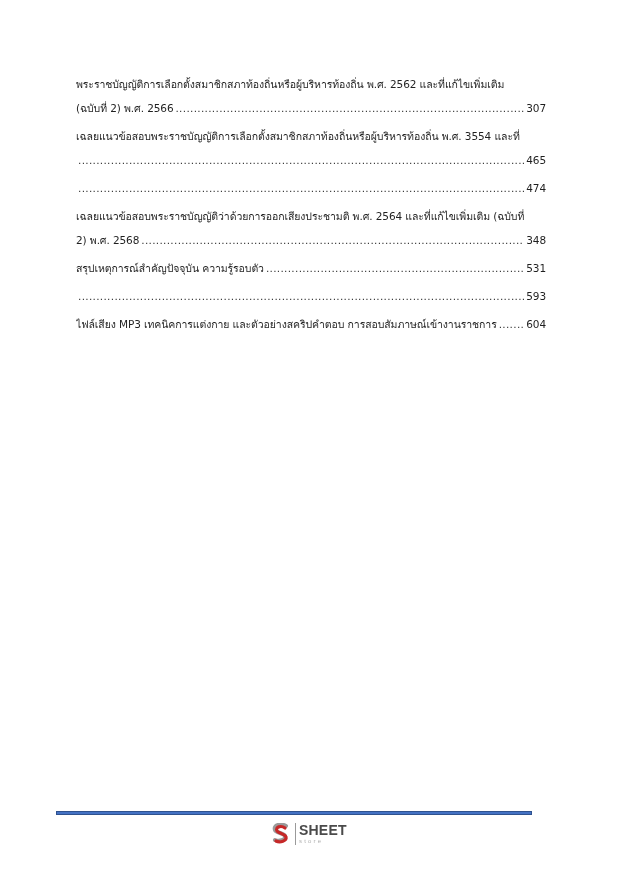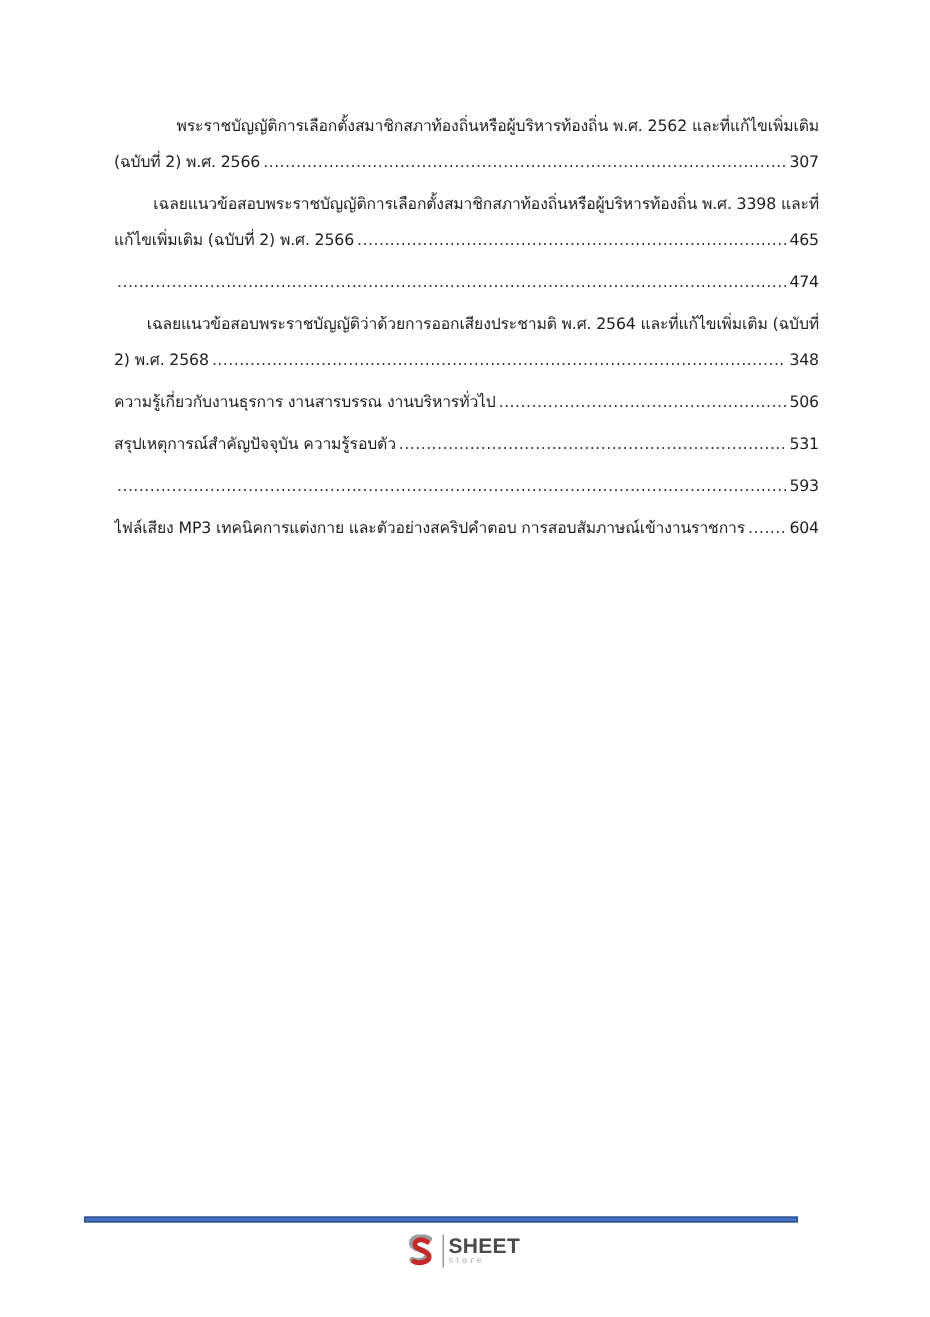--- a/index.html
+++ b/index.html
@@ -24,21 +24,20 @@
     .toc-entry {
       font-size: 10.5px;
       line-height: 24px;
       margin-bottom: 4px;
       letter-spacing: -0.1px;
     }
     .toc-entry .line {
       display: flex;
       white-space: nowrap;
       overflow: hidden;
-      justify-content: flex-end;
     }
     .toc-entry .text {
       flex: 0 0 auto;
     }
     .toc-entry .leader {
       flex: 1 1 auto;
       overflow: hidden;
       white-space: nowrap;
       margin: 0 2px;
       color: #333;
@@ -116,24 +115,23 @@
     <div class="line">
         <span class="text">(ฉบับที่ 2) พ.ศ. 2566</span>
         <span class="leader"></span>
         <span class="page">307</span>
       </div>
   </div>
 
 
   <div class="toc-entry">
     <div class="line">
-        <span class="text">เฉลยแนวข้อสอบพระราชบัญญัติการเลือกตั้งสมาชิกสภาท้องถิ่นหรือผู้บริหารท้องถิ่น พ.ศ. 3398 และที่</span>
+        <span class="text">เฉลยแนวข้อสอบพระราชบัญญัติการเลือกตั้งสมาชิกสภาท้องถิ่นหรือผู้บริหารท้องถิ่น พ.ศ. 3554 และที่</span>
       </div>
     <div class="line">
-        <span class="text">แก้ไขเพิ่มเติม (ฉบับที่ 2) พ.ศ. 2566</span>
         <span class="leader"></span>
         <span class="page">465</span>
       </div>
   </div>
 
   <div class="toc-entry">
     <div class="line">
         <span class="text"></span>
         <span class="leader"></span>
         <span class="page">474</span>
@@ -145,27 +143,20 @@
     <div class="line">
         <span class="text">เฉลยแนวข้อสอบพระราชบัญญัติว่าด้วยการออกเสียงประชามติ พ.ศ. 2564 และที่แก้ไขเพิ่มเติม (ฉบับที่</span>
       </div>
     <div class="line">
         <span class="text">2) พ.ศ. 2568</span>
         <span class="leader"></span>
         <span class="page">348</span>
       </div>
   </div>
 
-  <div class="toc-entry single">
-    <div class="line">
-        <span class="text">ความรู้เกี่ยวกับงานธุรการ งานสารบรรณ งานบริหารทั่วไป</span>
-        <span class="leader"></span>
-        <span class="page">506</span>
-      </div>
-  </div>
 
   <div class="toc-entry single">
     <div class="line">
         <span class="text">สรุปเหตุการณ์สำคัญปัจจุบัน ความรู้รอบตัว</span>
         <span class="leader"></span>
         <span class="page">531</span>
       </div>
   </div>
 
   <div class="toc-entry single">

